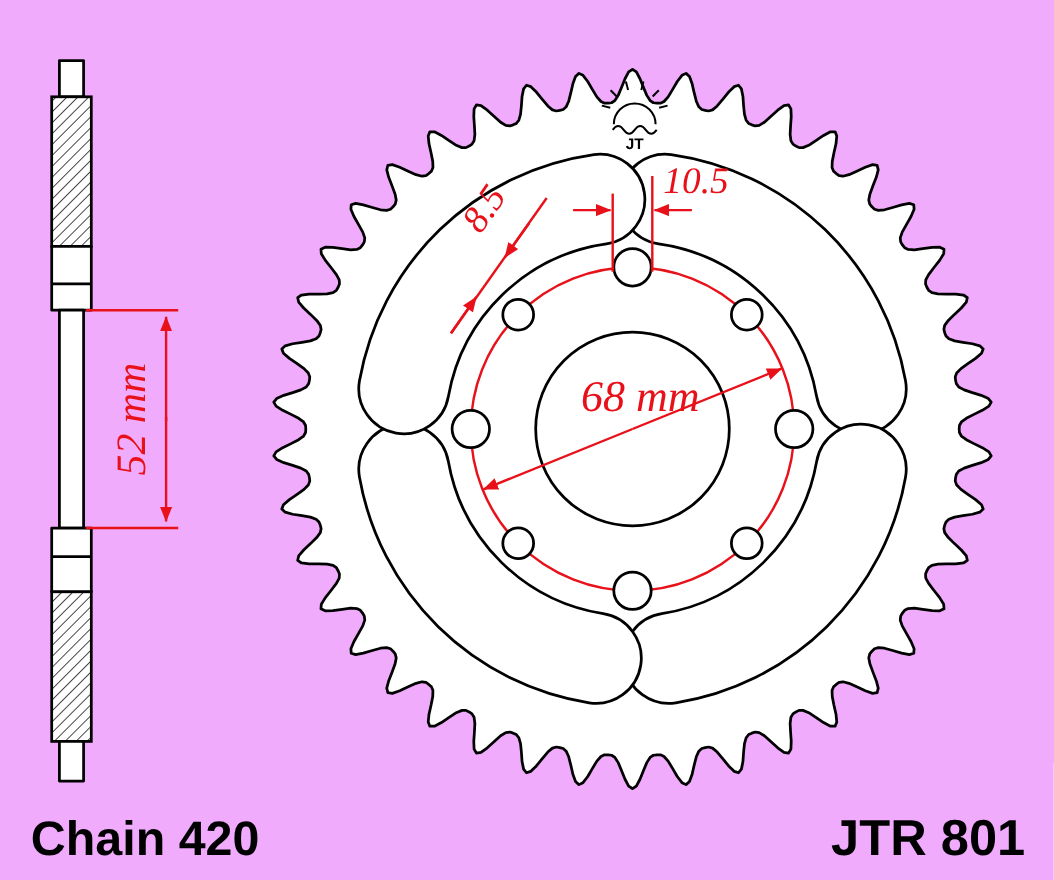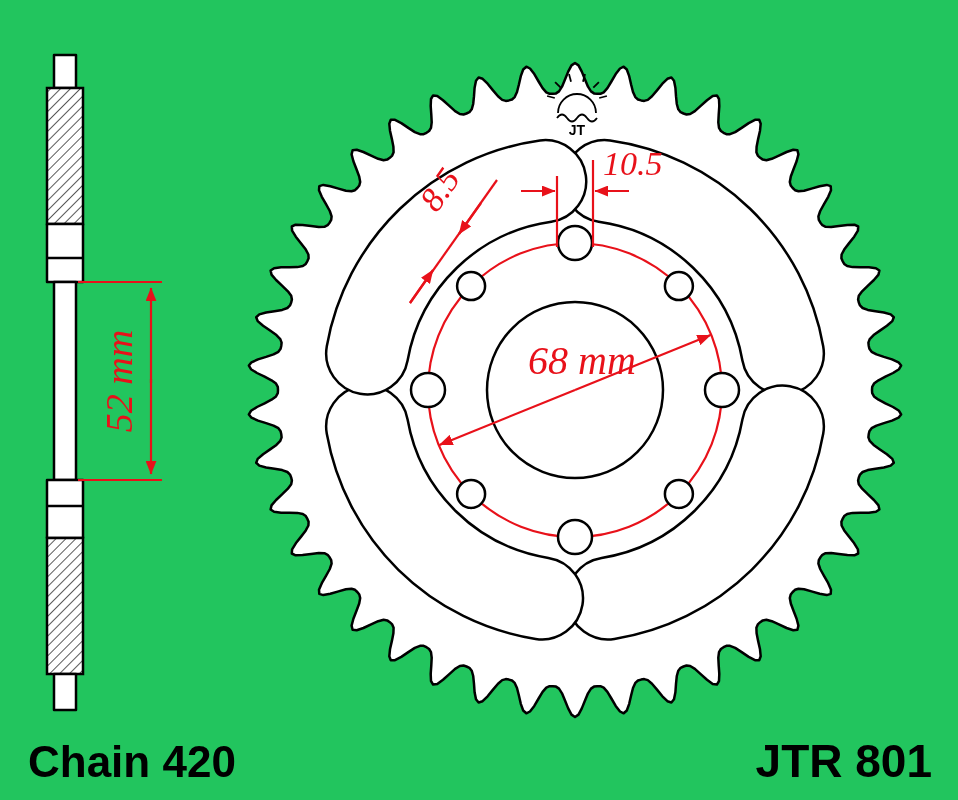--- a/index.html
+++ b/index.html
@@ -1,16 +1,16 @@
 <!DOCTYPE html>
 <html><head>
 <meta charset="utf-8">
 <style>
   html,body{margin:0;padding:0;background:#ffffff;}
-  .stage{position:relative;width:958px;height:800px;background:#22c55e;overflow:hidden;
+  .stage{position:relative;width:958px;height:800px;background:#f0abfc;overflow:hidden;
          font-family:"Liberation Sans",sans-serif;}
   svg{position:absolute;left:0;top:0;}
   .blk  { fill:#ffffff; stroke:#000000; stroke-width:2.5; stroke-linejoin:round; }
   .blk2 { fill:none;    stroke:#000000; stroke-width:2.5; }
   .thin { fill:none;    stroke:#000000; stroke-width:1.8; }
   .hatchbox { fill:url(#hatch); stroke:#000000; stroke-width:2.5; }
   .dim  { fill:none; stroke:#e8111a; stroke-width:2.2; }
   .dimtext { fill:#e8111a; font-family:"Liberation Serif",serif; font-style:italic; }
   .big  { fill:#000000; font-family:"Liberation Sans",sans-serif; font-weight:bold; }
 </style>

